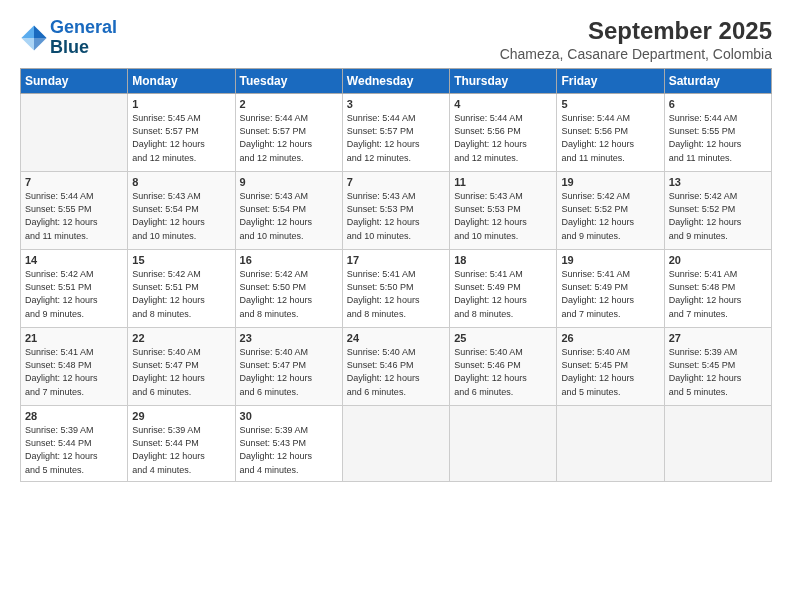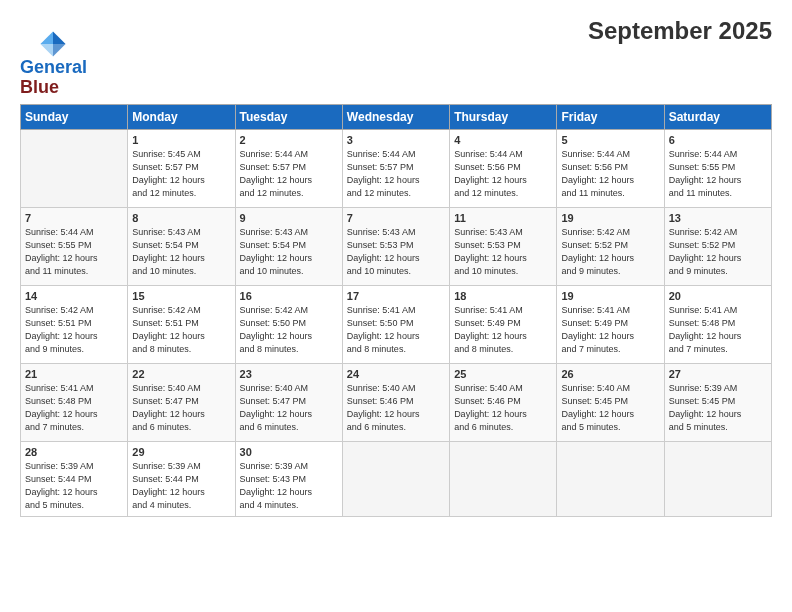--- a/index.html
+++ b/index.html
@@ -17,22 +17,21 @@
     }
     .header {
       display: flex;
       align-items: flex-start;
       justify-content: space-between;
       margin-bottom: 6px;
     }
     .logo {
       display: flex;
       align-items: center;
-      margin-top: 12px;
-      flex-direction: column;
+      margin-top: 0;
     }
     .logo-text {
       font-size: 18px;
       font-weight: bold;
       color: #333;
       line-height: 1.1;
     }
     .logo-text span {
       color: #1a6abf;
     }
@@ -109,25 +108,26 @@
   <div class="header">
     <div class="logo">
       <svg class="logo-icon" viewBox="0 0 40 40">
         <polygon points="20,2 38,20 20,20" fill="#1a6abf"></polygon>
         <polygon points="20,2 20,20 2,20" fill="#5aacee"></polygon>
         <polygon points="2,20 20,20 20,38" fill="#aad4f5"></polygon>
         <polygon points="20,20 38,20 20,38" fill="#1a6abf" opacity="0.7"></polygon>
       </svg>
       <div class="logo-text">
         <span>General</span><br>
-        <span style="color:#7f1d1d">Blue</span>
+        <span style="color:#0c4a6e">Blue</span>
       </div>
     </div>
     <div class="title-block">
       <div class="month-title">September 2025</div>
+      <div class="subtitle">Chameza, Casanare Department, Colombia</div>
     </div>
   </div>
 
   <table>
     <thead>
       <tr>
       <th>Sunday</th>
           <th>Monday</th>
           <th>Tuesday</th>
           <th>Wednesday</th>

